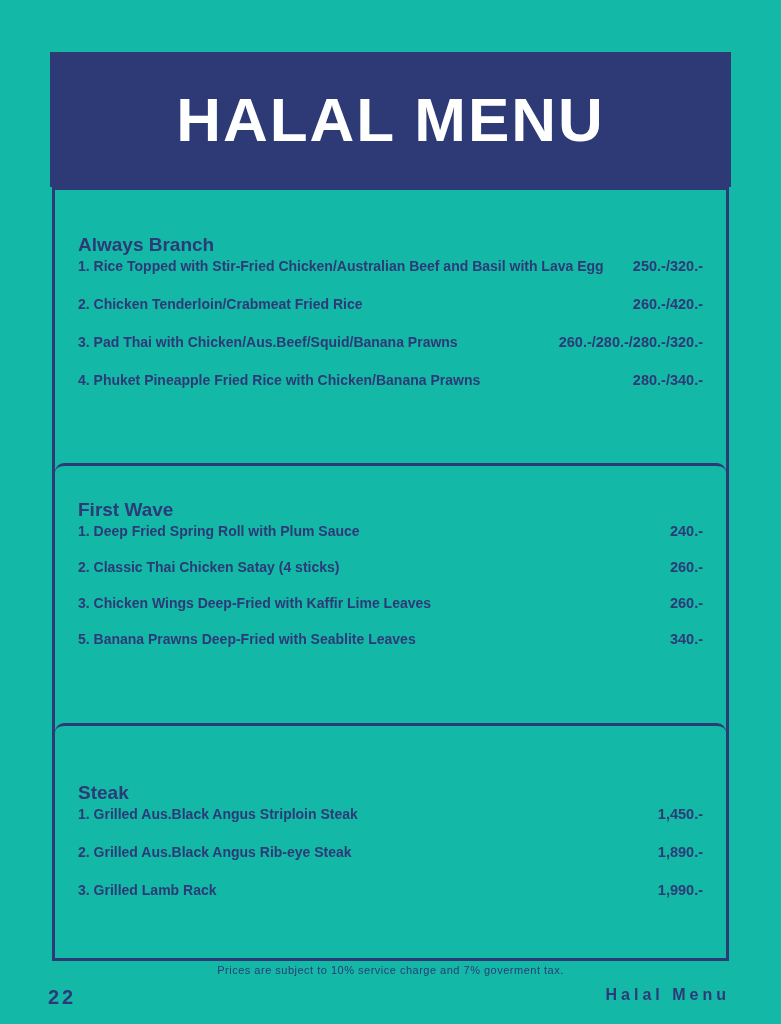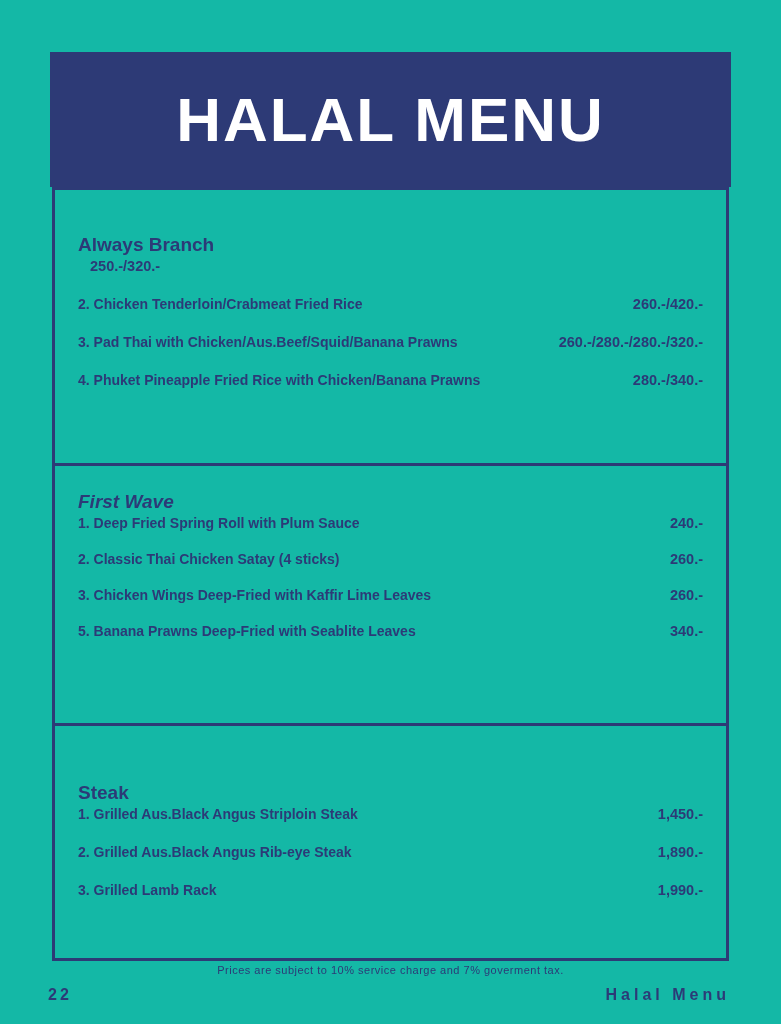--- a/index.html
+++ b/index.html
@@ -34,34 +34,35 @@
     position: absolute;
     left: 52px; top: 187px;
     width: 677px; height: 774px;
     border: 3px solid #2d3a76;
     box-sizing: border-box;
   }
   .section {
     box-sizing: border-box;
     padding: 0 23px;
     overflow: hidden;
+    border-radius: 9px;
   }
   .section + .section { border-top: 3px solid #2d3a76; }
   .section-1 { height: 273px; }
   .section-2 { height: 260px; }
   .section-3 { height: 233px; }
   .section-title {
     margin: 0;
     font-size: 19px;
     font-weight: 700;
     line-height: 24px;
     color: #2c3a77;
   }
   .section-1 .section-title { margin-top: 43px; }
-  .section-2 .section-title { margin-top: 24px; font-style: italic; }
+  .section-2 .section-title { margin-top: 32px; }
   .section-3 .section-title { margin-top: 55px; }
   .item-row {
     display: flex;
     justify-content: space-between;
     align-items: baseline;
     line-height: 18px;
   }
   .section-1 .item-row:nth-of-type(2) { margin-top: 21px; }
   .section-1 .item-row + .item-row { margin-top: 20px; }
   .section-2 .item-row:nth-of-type(2) { margin-top: 19px; }
@@ -85,21 +86,21 @@
     position: absolute;
     left: 0; right: 0; top: 964px;
     text-align: center;
     font-size: 11px;
     letter-spacing: 0.5px;
     color: #2c3a77;
   }
   .page-number {
     position: absolute;
     left: 48px; top: 986px;
-    font-size: 16px;
+    font-size: 20px;
     font-weight: 600;
     letter-spacing: 3px;
     color: #2c3a77;
   }
   .footer-label {
     position: absolute;
     right: 51px; top: 986px;
     font-size: 16px;
     font-weight: 600;
     letter-spacing: 4px;
@@ -114,20 +115,21 @@
 
   <div class="header-band">
     <h1 class="page-title">HALAL MENU</h1>
   </div>
 
   <div class="menu-box">
 
     <div class="section section-1">
       <h2 class="section-title">Always Branch</h2>
       <div class="item-row">
+        <span class="item-name">1. Rice Topped with Stir-Fried Chicken/Australian Beef and Basil with Lava Egg</span>
         <span class="item-price">250.-/320.-</span>
       </div>
       <div class="item-row">
         <span class="item-name">2. Chicken Tenderloin/Crabmeat Fried Rice</span>
         <span class="item-price">260.-/420.-</span>
       </div>
       <div class="item-row">
         <span class="item-name">3. Pad Thai with Chicken/Aus.Beef/Squid/Banana Prawns</span>
         <span class="item-price">260.-/280.-/280.-/320.-</span>
       </div>

